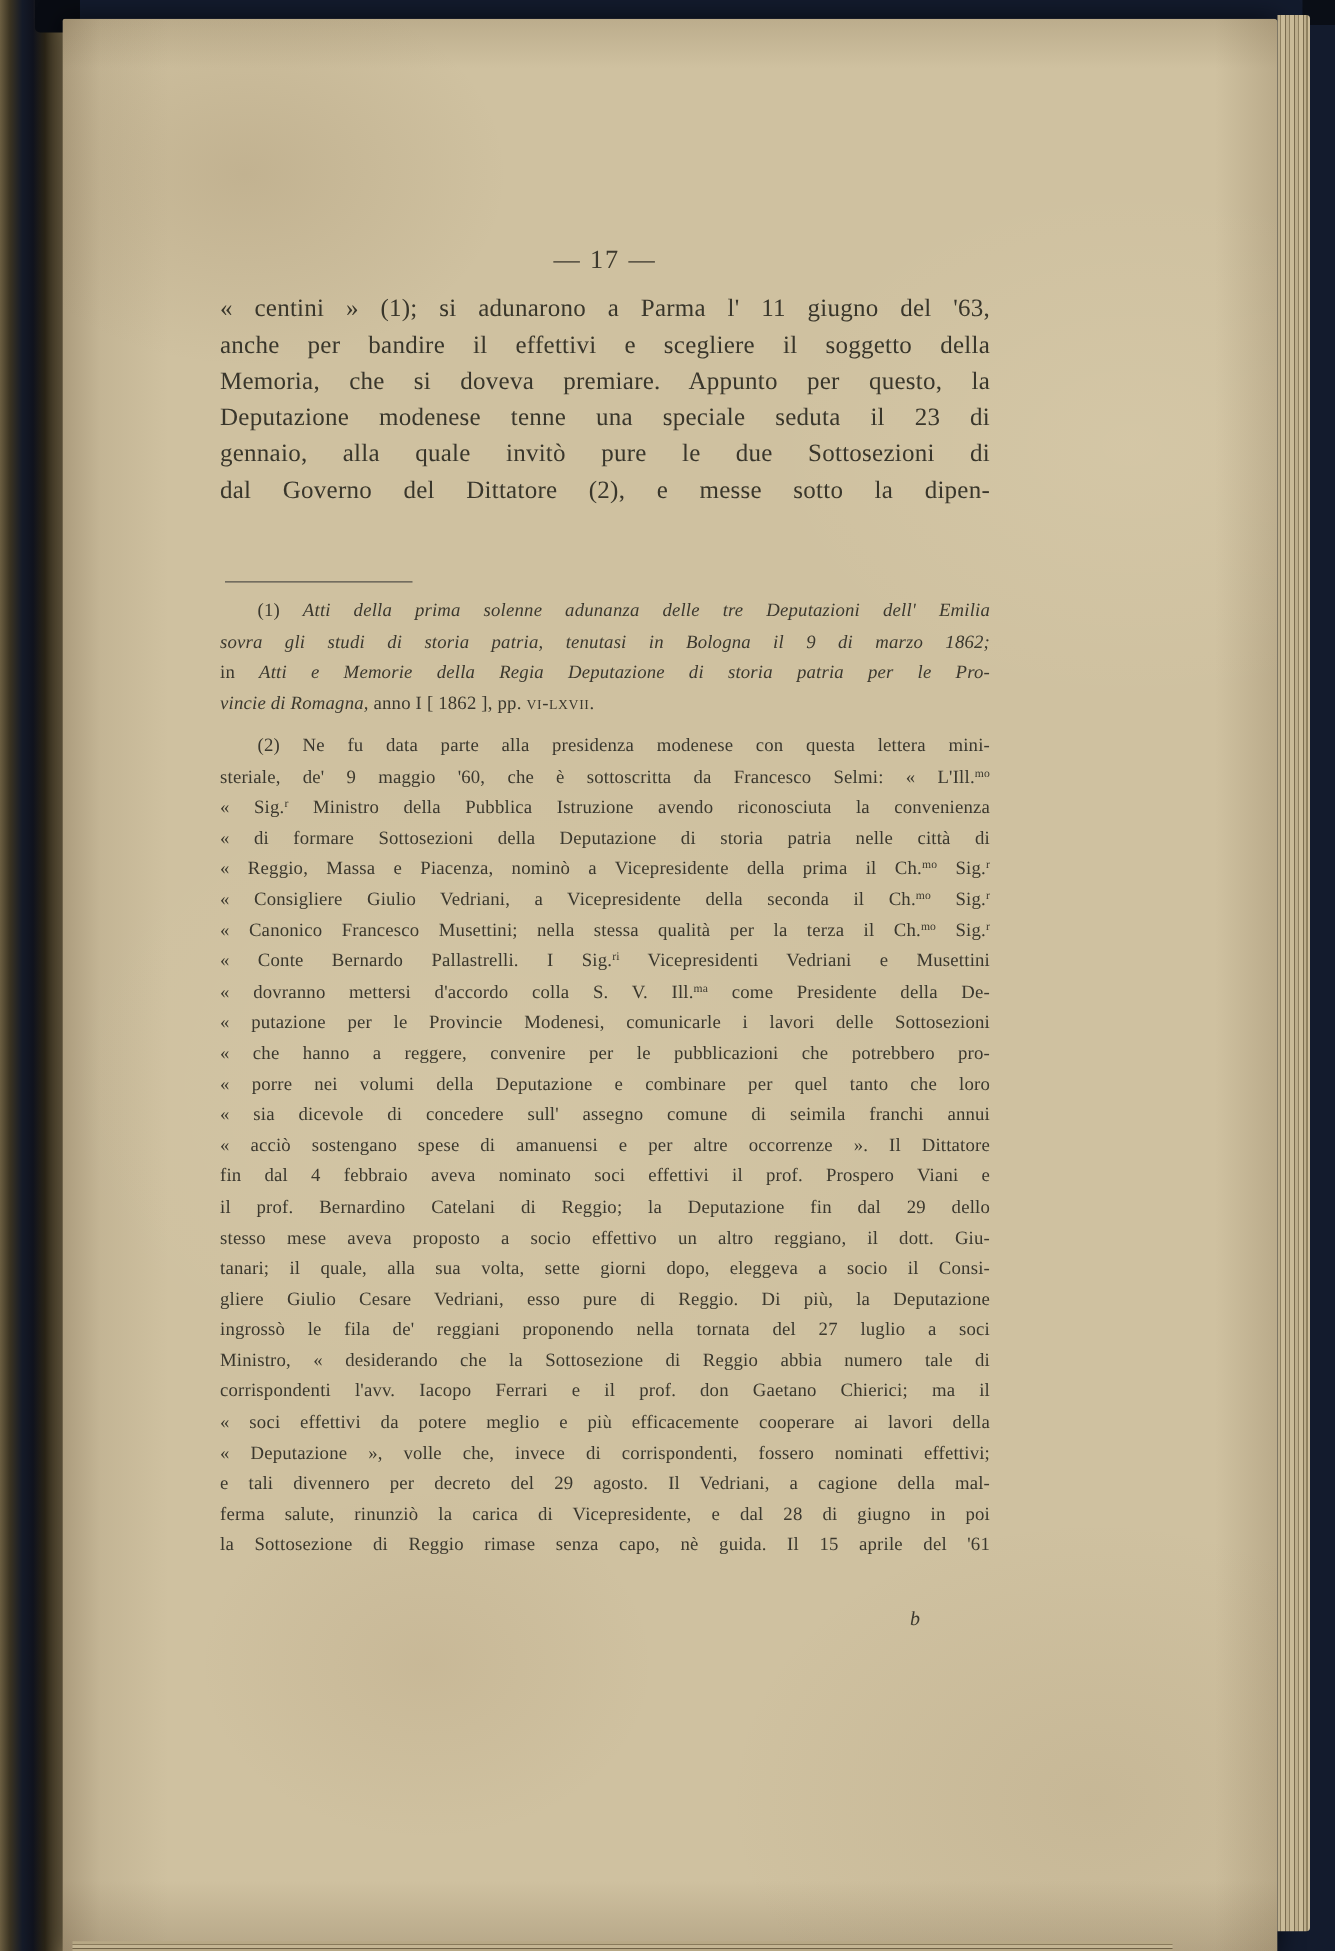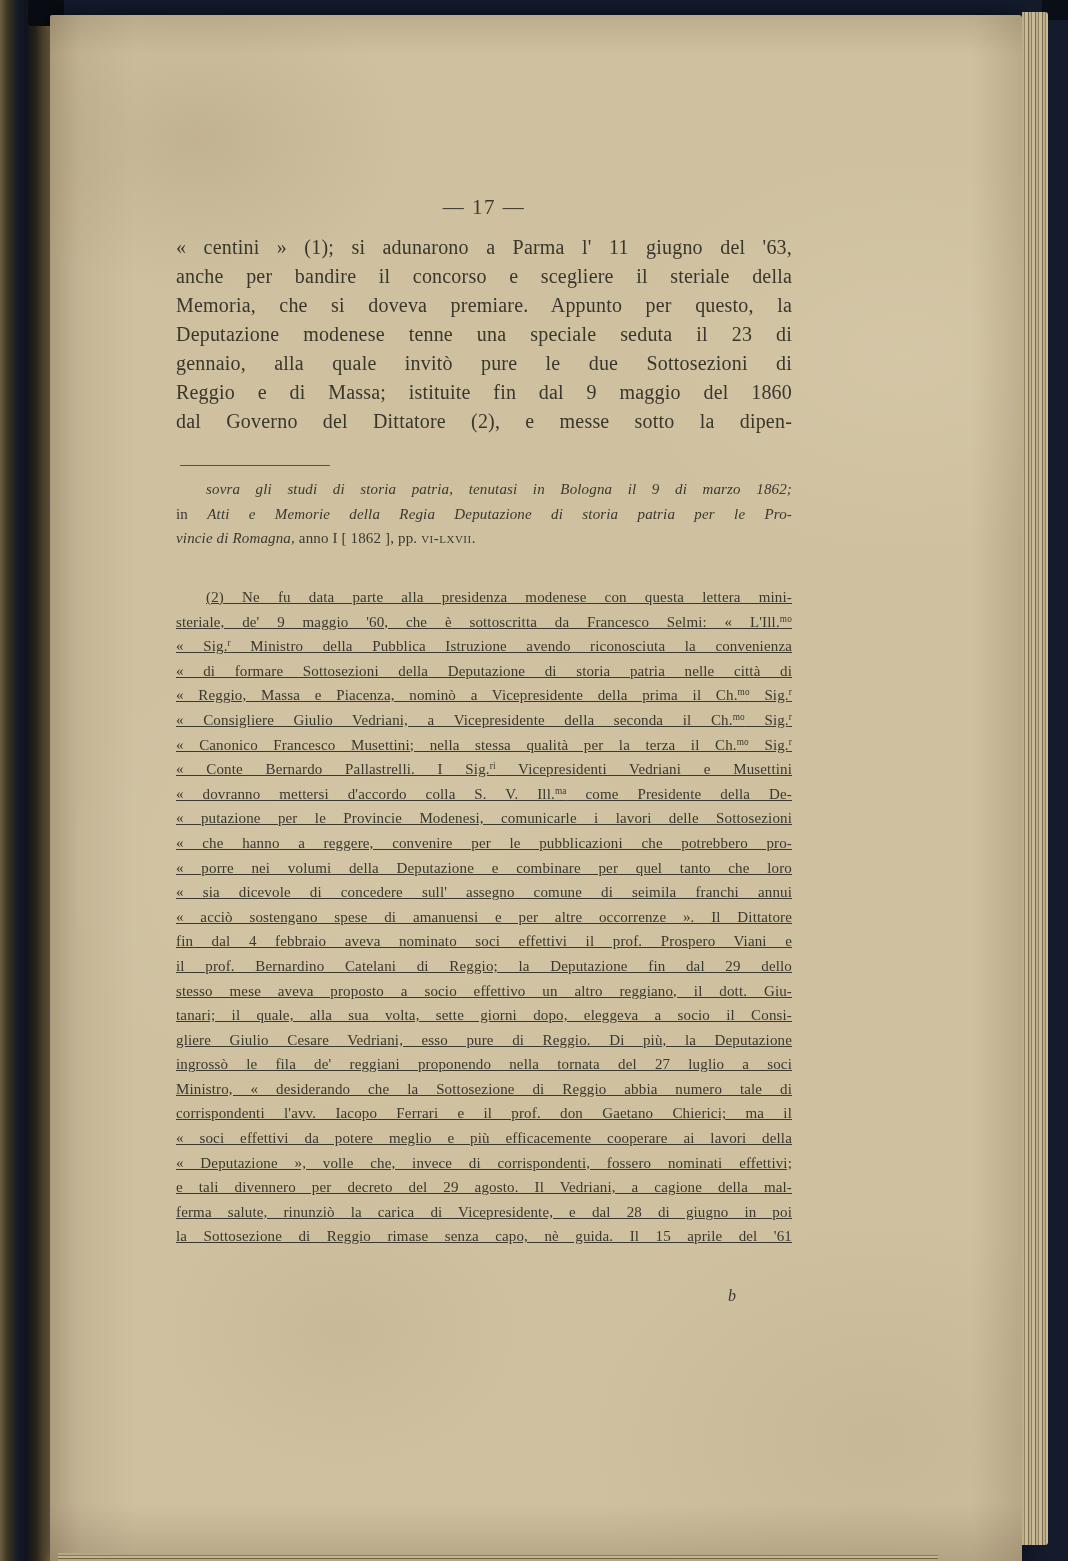--- a/index.html
+++ b/index.html
@@ -72,21 +72,21 @@
   }
   .fn-rule {
     position:absolute; top:450px; left:130px; width:150px;
     border-top:1.5px solid #56524a;
   }
   .fn {
     position:absolute; left:126px; width:616px;
     font-size:15px; line-height:24.6px; letter-spacing:0.15px; color:#3b382e;
   }
   .fn1 { top:462px; }
-  .fn2 { top:570px;text-decoration:underline; }
+  .fn2 { top:570px; }
 
   .tline { text-align:justify; text-align-last:justify; }
   .tline-end { text-align-last:left; }
   .indent-first .tline:first-child { text-indent:30px; }
 
   sup { font-size:62%; vertical-align:0.5em; line-height:0; }
   i   { font-style:italic; }
   .sc { font-variant:small-caps; letter-spacing:0.5px; }
 
   .sig {
@@ -102,31 +102,31 @@
   <div class="spine"></div>
   <div class="clasp"></div>
   <div class="clasp-right"></div>
 
   <div class="page">
 
     <div class="page-number">— 17 —</div>
 
     <div class="body-text">
         <div class="tline">« centini » (1); si adunarono a Parma l' 11 giugno del '63,</div>
-        <div class="tline">anche per bandire il concorso e scegliere il steriale della</div>
+        <div class="tline">anche per bandire il effettivi e scegliere il soggetto della</div>
         <div class="tline">Memoria, che si doveva premiare. Appunto per questo, la</div>
         <div class="tline">Deputazione modenese tenne una speciale seduta il 23 di</div>
         <div class="tline">gennaio, alla quale invitò pure le due Sottosezioni di</div>
-        <div class="tline">Reggio e di Massa; istituite fin dal 9 maggio del 1860</div>
         <div class="tline">dal Governo del Dittatore (2), e messe sotto la dipen-</div>
       </div>
 
     <div class="fn-rule"></div>
 
     <div class="fn fn1 indent-first">
+        <div class="tline">(1) <i>Atti della prima solenne adunanza delle tre Deputazioni dell' Emilia</i></div>
         <div class="tline"><i>sovra gli studi di storia patria, tenutasi in Bologna il 9 di marzo 1862;</i></div>
         <div class="tline">in <i>Atti e Memorie della Regia Deputazione di storia patria per le Pro-</i></div>
         <div class="tline tline-end"><i>vincie di Romagna,</i> anno I [ 1862 ], pp. <span class="sc">vi-lxvii</span>.</div>
       </div>
 
     <div class="fn fn2 indent-first">
         <div class="tline">(2) Ne fu data parte alla presidenza modenese con questa lettera mini-</div>
         <div class="tline">steriale, de' 9 maggio '60, che è sottoscritta da Francesco Selmi: « L'Ill.<sup>mo</sup></div>
         <div class="tline">« Sig.<sup>r</sup> Ministro della Pubblica Istruzione avendo riconosciuta la convenienza</div>
         <div class="tline">« di formare Sottosezioni della Deputazione di storia patria nelle città di</div>

